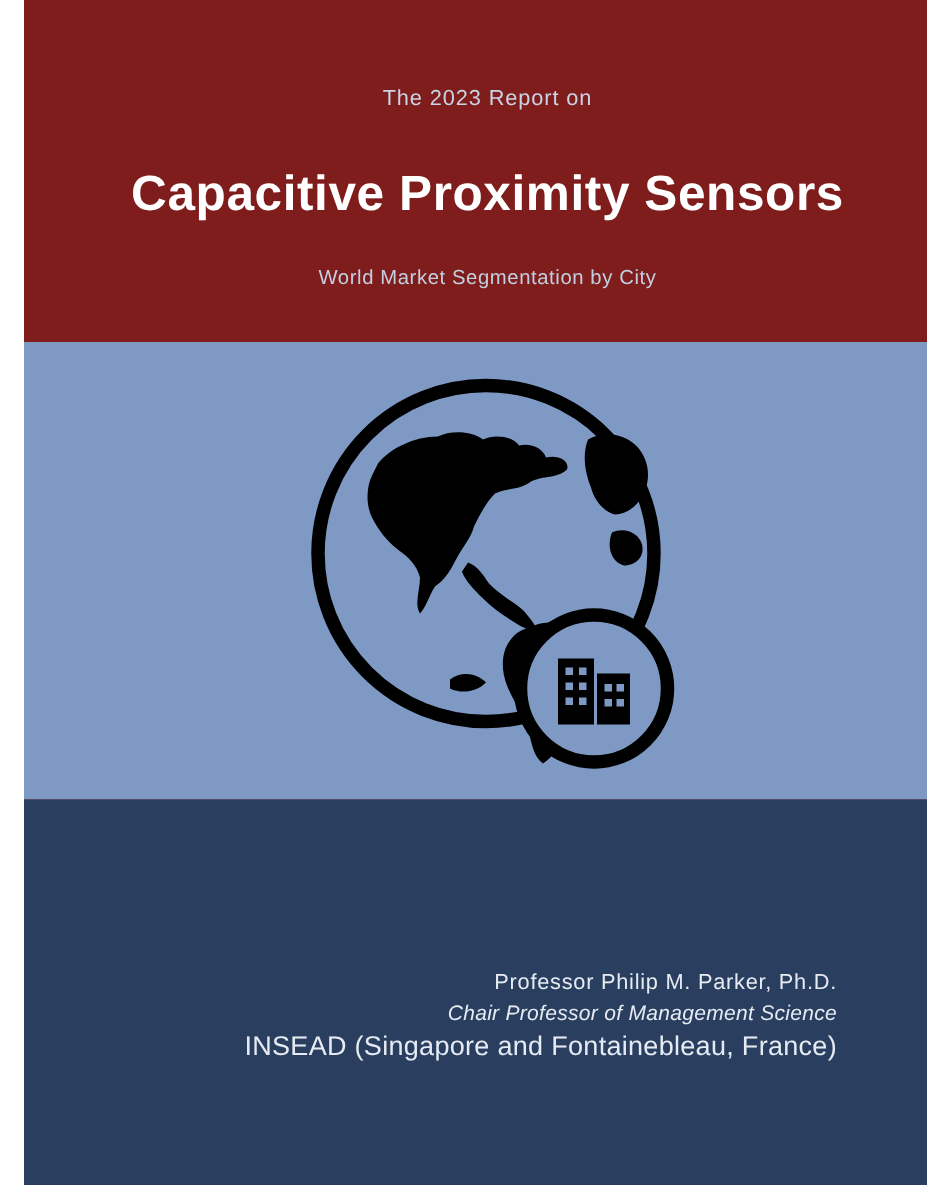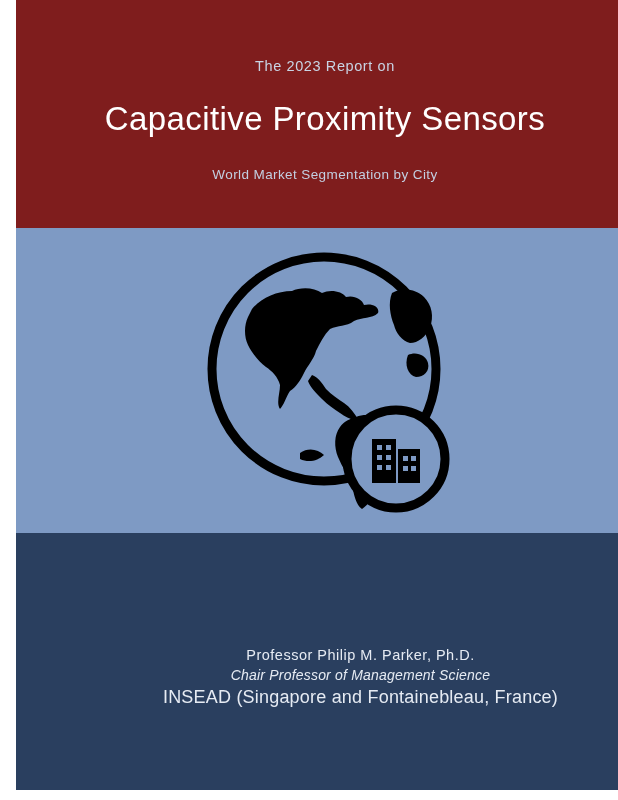--- a/index.html
+++ b/index.html
@@ -41,23 +41,23 @@
   }
   .pretitle {
     color: #c9d4e4;
     font-size: 14.5px;
     letter-spacing: 0.6px;
     font-weight: 400;
   }
   .maintitle {
     color: #ffffff;
     font-size: 33px;
-    font-weight: 400;
+    font-weight: 700;
     letter-spacing: 0.4px;
-    margin-top: 26px;
+    margin-top: 36px;
     text-align: center;
   }
   .subtitle {
     color: #c3cfe1;
     font-size: 13.5px;
     font-weight: 400;
     letter-spacing: 0.4px;
     margin-top: 29px;
     text-align: right;
   }
@@ -85,21 +85,21 @@
     left: 0;
     top: 533px;
     width: 100%;
     height: 257px;
     background: #2a3f5f;
   }
   .author-lines {
     position: absolute;
     right: 76px;
     bottom: 79px;
-    text-align: center;
+    text-align: right;
     color: #e6ebf3;
     line-height: 1.42;
   }
   .author-name {
     font-size: 14.5px;
     letter-spacing: 0.5px;
   }
   .author-role {
     font-size: 14px;
     letter-spacing: 0.2px;

